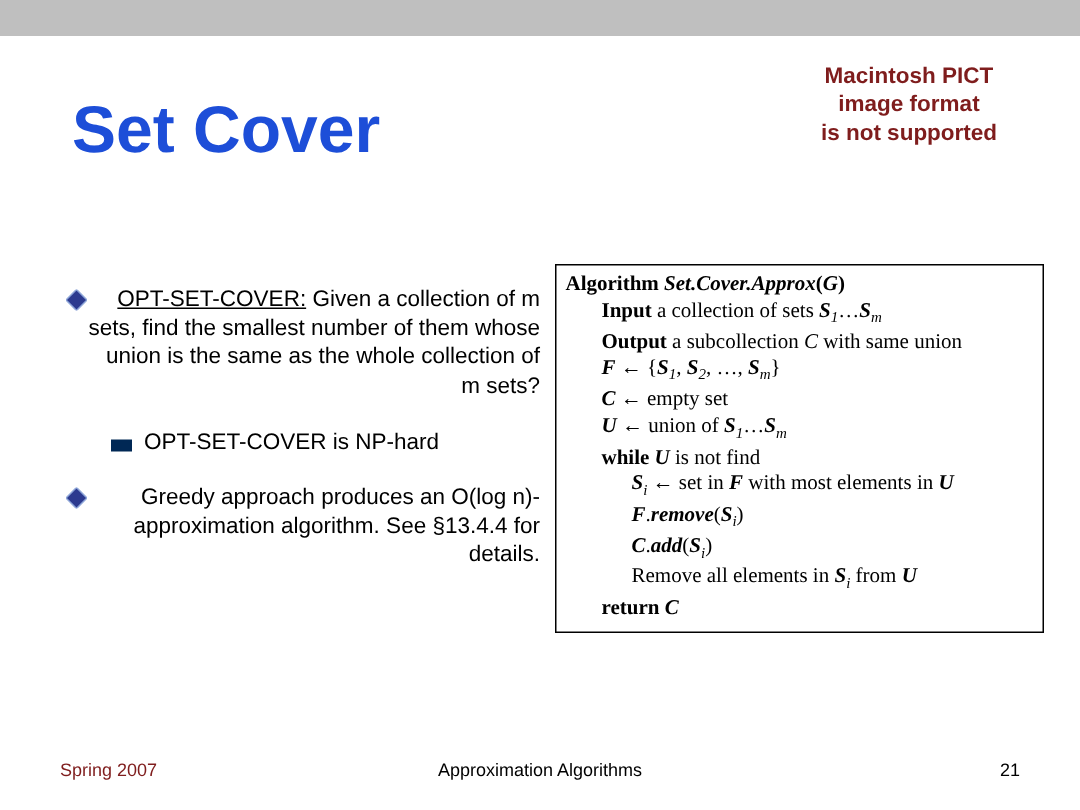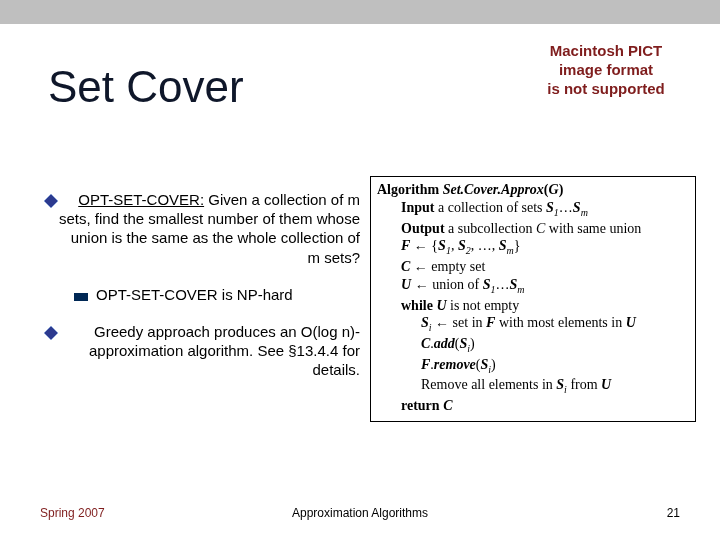--- a/index.html
+++ b/index.html
@@ -18,22 +18,22 @@
     top: 0; left: 0; right: 0;
     height: 24px;
     background: #bfbfbf;
   }
   .title {
     position: absolute;
     top: 62px;
     left: 48px;
     font-family: "Comic Sans MS", "Comic Sans", cursive, sans-serif;
     font-size: 44px;
-    font-weight: 400;
-    color: #0f172a;
+    font-weight: 700;
+    color: #1d4ed8;
   }
   .pict-box {
     position: absolute;
     top: 42px;
     right: 24px;
     width: 180px;
     text-align: center;
     font-family: Arial, sans-serif;
     font-size: 15px;
     font-weight: 700;
@@ -139,24 +139,24 @@
     </div>
   </div>
 
   <div class="algo-box">
     <div><span class="b">Algorithm </span><span class="bi">Set.Cover.Approx</span><span class="b">(</span><span class="bi">G</span><span class="b">)</span></div>
     <div class="ind1"><span class="b">Input</span><span> a collection of sets </span><span class="bi">S</span><span class="sub i">1</span><span>…</span><span class="bi">S</span><span class="sub i">m</span></div>
     <div class="ind1"><span class="b">Output</span><span> a subcollection </span><span class="i">C</span><span> with same union</span></div>
     <div class="ind1"><span class="bi">F</span><span> ← {</span><span class="bi">S</span><span class="sub i">1</span><span>, </span><span class="bi">S</span><span class="sub i">2</span><span>, …, </span><span class="bi">S</span><span class="sub i">m</span><span>}</span></div>
     <div class="ind1"><span class="bi">C</span><span> ← empty set</span></div>
     <div class="ind1"><span class="bi">U</span><span> ← union of </span><span class="bi">S</span><span class="sub i">1</span><span>…</span><span class="bi">S</span><span class="sub i">m</span></div>
-    <div class="ind1"><span class="b">while </span><span class="bi">U</span><span> is not empty</span></div>
+    <div class="ind1"><span class="b">while </span><span class="bi">U</span><span> is not find</span></div>
     <div class="ind2"><span class="bi">S</span><span class="sub i">i</span><span> ← set in </span><span class="bi">F</span><span> with most elements in </span><span class="bi">U</span></div>
+    <div class="ind2"><span class="bi">F</span><span>.</span><span class="bi">remove</span><span>(</span><span class="bi">S</span><span class="sub i">i</span><span>)</span></div>
     <div class="ind2"><span class="bi">C</span><span>.</span><span class="bi">add</span><span>(</span><span class="bi">S</span><span class="sub i">i</span><span>)</span></div>
-    <div class="ind2"><span class="bi">F</span><span>.</span><span class="bi">remove</span><span>(</span><span class="bi">S</span><span class="sub i">i</span><span>)</span></div>
     <div class="ind2"><span>Remove all elements in </span><span class="bi">S</span><span class="sub i">i</span><span> from </span><span class="bi">U</span></div>
     <div class="ind1"><span class="b">return </span><span class="bi">C</span></div>
   </div>
 
   <div class="footer-left">Spring 2007</div>
   <div class="footer-center">Approximation Algorithms</div>
   <div class="footer-right">21</div>
 
 </div>
 

